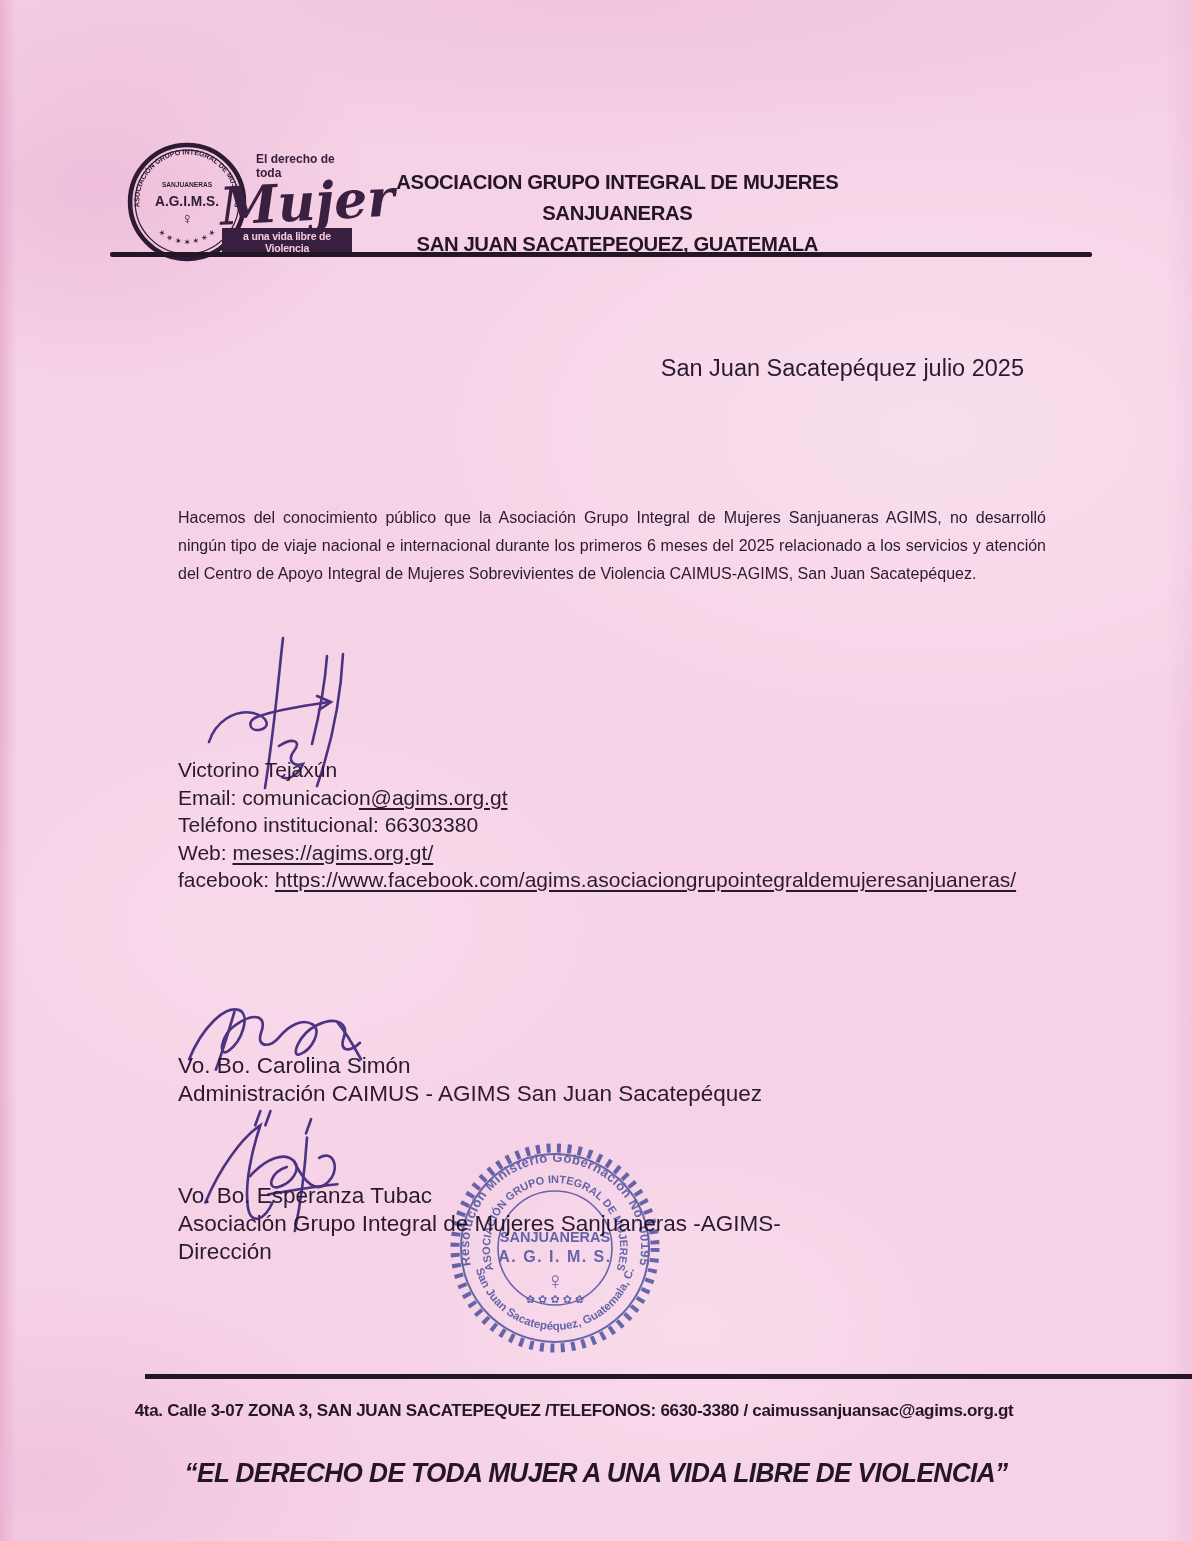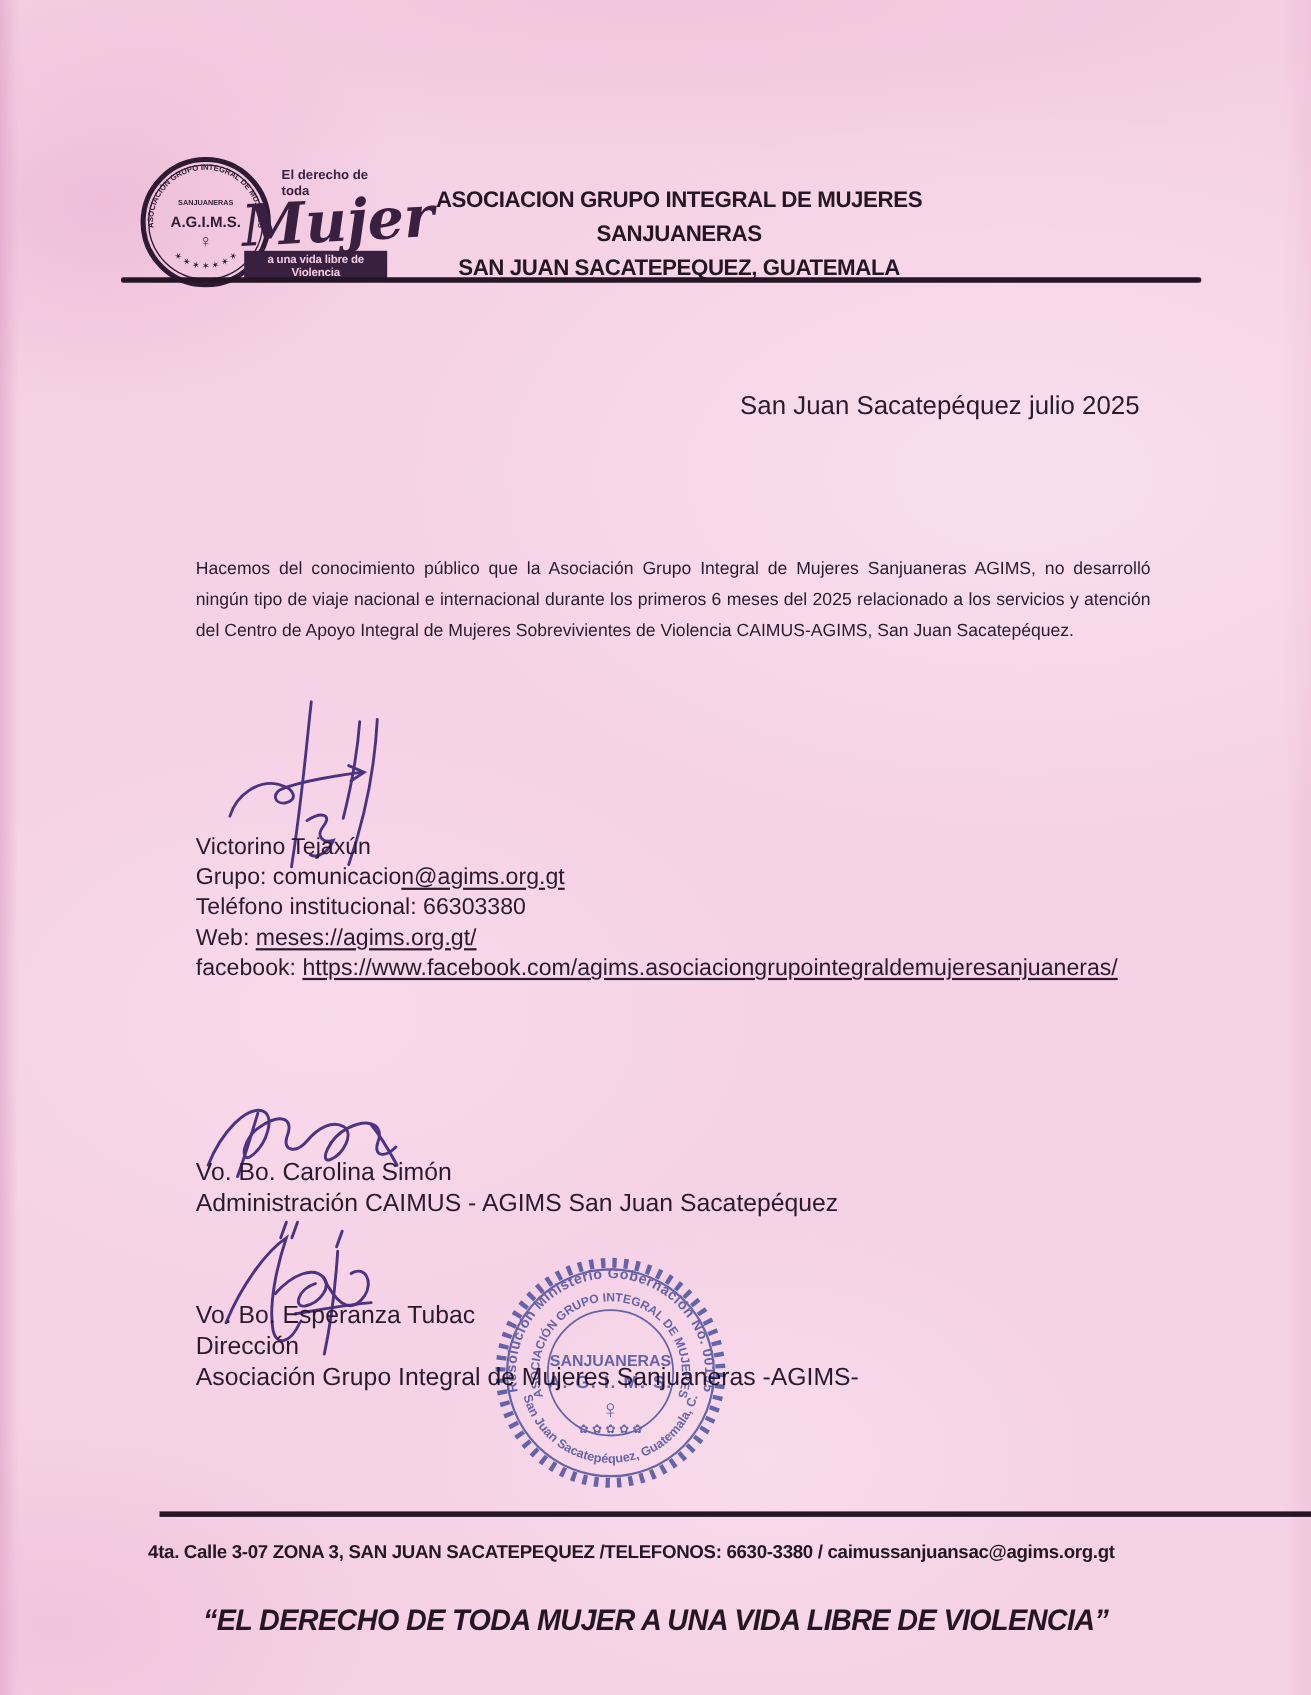--- a/index.html
+++ b/index.html
@@ -27,21 +27,21 @@
     font-weight:bold;font-size:20.5px;line-height:31px;color:#241626;letter-spacing:-0.4px;
     transform:scaleX(0.99);transform-origin:left top;}
   .header-rule{left:110px;top:252px;width:982px;height:5px;background:#241626;border-radius:2px;}
   .mujer{left:222px;top:152px;width:140px;}
   .mujer-top{font-size:12px;font-weight:bold;color:#3a2040;margin-left:34px;letter-spacing:0;}
   .mujer-script{font-family:"DejaVu Serif", serif;font-style:italic;font-weight:bold;
     font-size:52px;line-height:46px;color:#3a2040;transform:rotate(-3deg);margin-left:-2px;}
   .mujer-bottom{background:#3a2040;color:#f3cbe2;font-size:10.5px;font-weight:bold;
     padding:2px 3px;width:124px;text-align:center;margin-top:2px;letter-spacing:-0.2px;}
   
-  .date-line{left:584px;top:355px;width:452px;text-align:right;font-size:23.5px;color:#2a1a30;}
+  .date-line{left:572px;top:355px;width:452px;text-align:right;font-size:23.5px;color:#2a1a30;}
   .main-paragraph{left:178px;top:504px;width:868px;font-size:16px;line-height:27.8px;
     text-align:justify;color:#2a1a30;}
   .contact{left:178px;top:756px;width:905px;font-size:21px;line-height:27.6px;color:#2a1a30;}
   .contact .u{text-decoration:underline;text-underline-offset:3px;}
   .contact .break{word-break:break-all;text-align:right;}
   .sblock{font-size:22.5px;line-height:28px;color:#2a1a30;}
   .s2{left:178px;top:1052px;width:760px;}
   .s3{left:178px;top:1182px;width:760px;}
   
   .sig{mix-blend-mode:multiply;opacity:.92;}
@@ -100,21 +100,21 @@
       <path d="M122,24 C120,52 114,84 107,112"></path>
       <path d="M138,22 C136,60 128,108 112,154"></path>
       <path d="M4,110 C10,90 30,77 48,81 C64,85 66,96 54,98 C44,99 42,89 52,85 C70,78 96,74 124,70"></path>
       <path d="M112,64 L126,70 L114,78"></path>
       <path d="M74,114 C88,105 97,109 89,119 C82,128 88,135 98,132 C94,142 84,149 77,145"></path>
     </g>
   </svg>
 
   <div class="abs contact">
     <div>Victorino Tejaxún</div>
-    <div><span>Grupo: </span><span>comunicacio</span><span class="u">n@agims.org.gt</span></div>
+    <div><span>Email: </span><span>comunicacio</span><span class="u">n@agims.org.gt</span></div>
     <div>Teléfono institucional: 66303380</div>
     <div><span>Web: </span><span class="u">meses://agims.org.gt/</span></div>
     <div><span>facebook: </span><span class="u break">https://www.facebook.com/agims.asociaciongrupointegraldemujeresanjuaneras/</span></div>
   </div>
 
   <svg class="abs sig" style="left:183px;top:993px;" width="180" height="78" viewBox="0 0 175 75">
     <g fill="none" stroke="#3f2c86" stroke-width="2.6" stroke-linecap="round">
       <path d="M6,64 C18,34 40,12 54,16 C66,20 58,46 44,56 C34,63 36,40 52,30 C70,18 82,22 76,38 C71,52 84,54 94,42 C103,31 116,24 126,30 C135,36 126,54 114,59 C104,63 112,40 130,31 C148,22 162,28 156,44 C152,56 162,58 172,48"></path>
       <path d="M50,18 C44,38 38,58 32,74"></path>
       <path d="M150,28 C160,40 167,53 173,64"></path>
@@ -134,22 +134,22 @@
       <path d="M8,96 C22,62 44,32 62,20 C54,44 46,78 50,102 C53,118 66,114 74,96"></path>
       <path d="M52,70 C68,52 86,46 95,55 C103,64 92,78 79,81 C68,83 72,66 88,61"></path>
       <path d="M95,55 C104,74 118,92 132,72 C140,60 133,44 120,52"></path>
       <path d="M108,32 C106,62 102,96 96,124"></path>
       <path d="M70,88 C95,84 115,80 138,78"></path>
     </g>
   </svg>
 
   <div class="abs sblock s3">
     <div>Vo. Bo. Esperanza Tubac</div>
+    <div>Asociación Grupo Integral de Mujeres Sanjuaneras -AGIMS-</div>
     <div>Dirección</div>
-    <div>Asociación Grupo Integral de Mujeres Sanjuaneras -AGIMS-</div>
   </div>
 
   <svg class="abs stamp" style="left:445px;top:1138px;" width="220" height="220" viewBox="0 0 220 220">
     <g stroke="#4f5fae" fill="none">
       <circle cx="110" cy="110" r="100" stroke-width="9" stroke-dasharray="4 6.5"></circle>
       <circle cx="110" cy="110" r="94" stroke-width="2"></circle>
       <circle cx="110" cy="110" r="57" stroke-width="1.6"></circle>
     </g>
     <defs>
       <path id="st-outer" d="M 29.2 139.4 A 86 86 0 1 1 190.8 139.4"></path>

